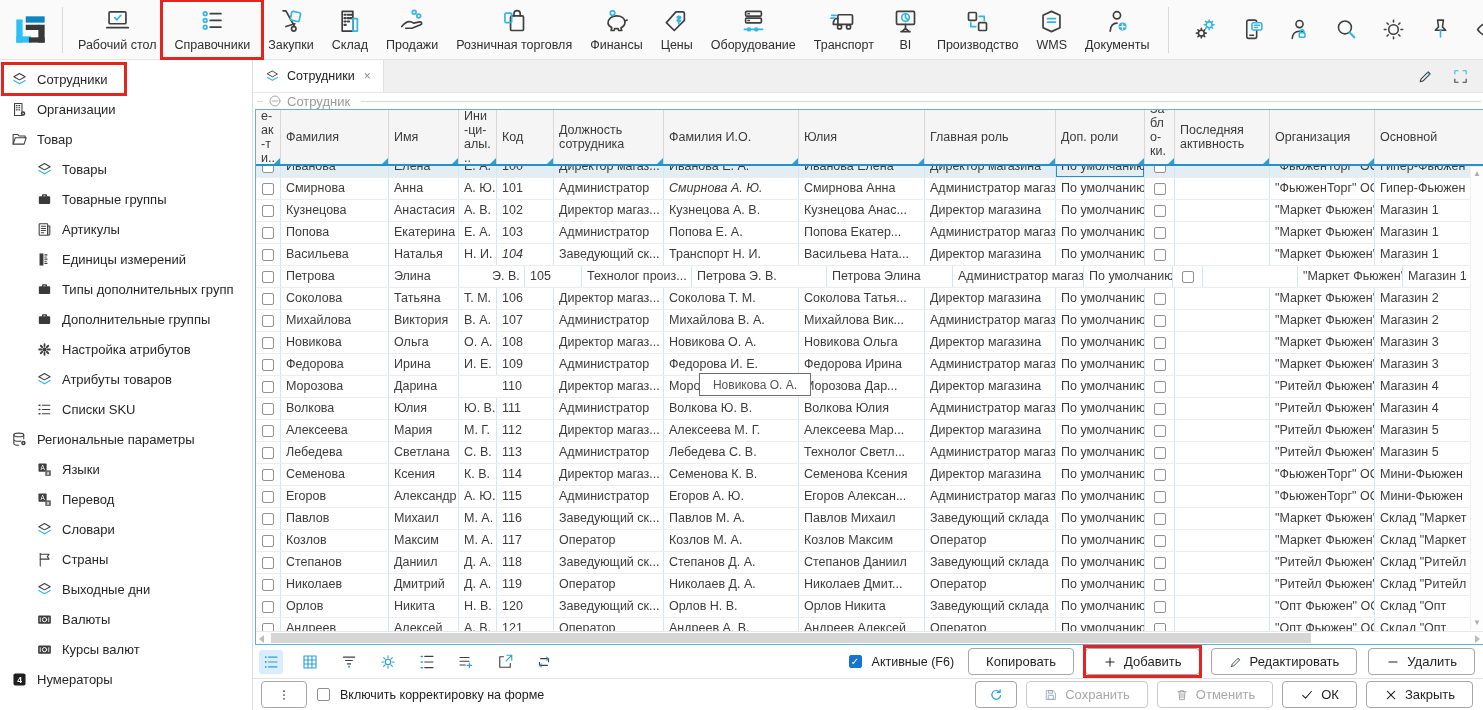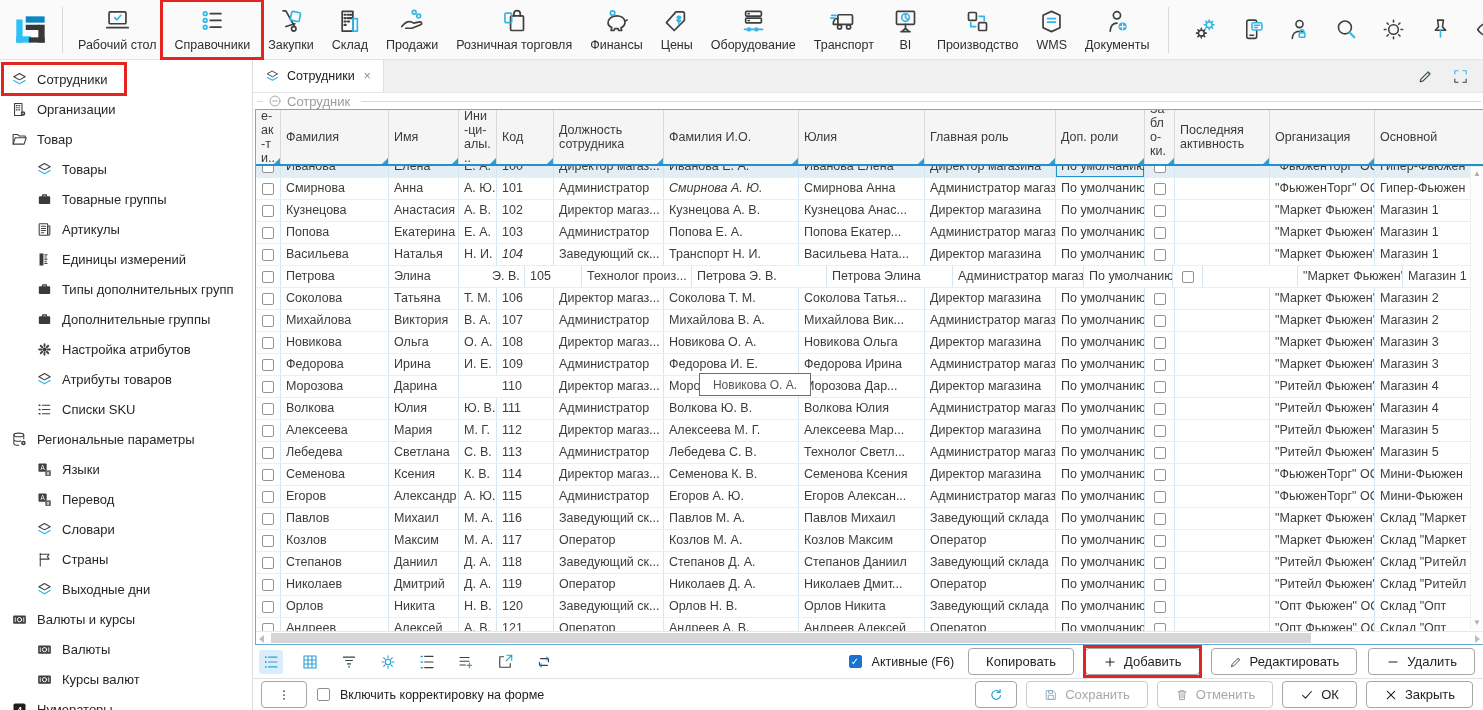--- a/index.html
+++ b/index.html
@@ -482,30 +482,20 @@
         <span class="sb-label">Страны</span>
       </div>
       <div class="sb-item ind1">
         <span class="icon">
           <svg viewBox="0 0 24 24" fill="none" stroke="#3f3f3f" stroke-width="1.5" stroke-linecap="round" stroke-linejoin="round">
             <path d="M12 3.5l8 4.5-8 4.5-8-4.5z"></path>
             <path d="M4 13.5l8 4.5 8-4.5" stroke="#35b5e5" stroke-width="1.8"></path>
           </svg>
         </span>
         <span class="sb-label">Выходные дни</span>
-      </div>
-      <div class="sb-item">
-        <span class="icon">
-          <svg viewBox="0 0 24 24" fill="none" stroke="#3f3f3f" stroke-width="1.5" stroke-linecap="round" stroke-linejoin="round">
-            <rect x="3" y="6.5" width="18" height="11.5" rx="1.5" fill="#3f3f3f" stroke="none"></rect>
-            <circle cx="12" cy="12.2" r="3" stroke="#fff" stroke-width="1.4"></circle>
-            <path d="M6 9.5v5.5M18 9.5v5.5" stroke="#fff" stroke-width="1.2"></path>
-          </svg>
-        </span>
-        <span class="sb-label">Валюты и курсы</span>
       </div>
       <div class="sb-item ind1">
         <span class="icon">
           <svg viewBox="0 0 24 24" fill="none" stroke="#3f3f3f" stroke-width="1.5" stroke-linecap="round" stroke-linejoin="round">
             <rect x="3" y="6.5" width="18" height="11.5" rx="1.5" fill="#3f3f3f" stroke="none"></rect>
             <circle cx="12" cy="12.2" r="3" stroke="#fff" stroke-width="1.4"></circle>
             <path d="M6 9.5v5.5M18 9.5v5.5" stroke="#fff" stroke-width="1.2"></path>
           </svg>
         </span>
         <span class="sb-label">Валюты</span>

